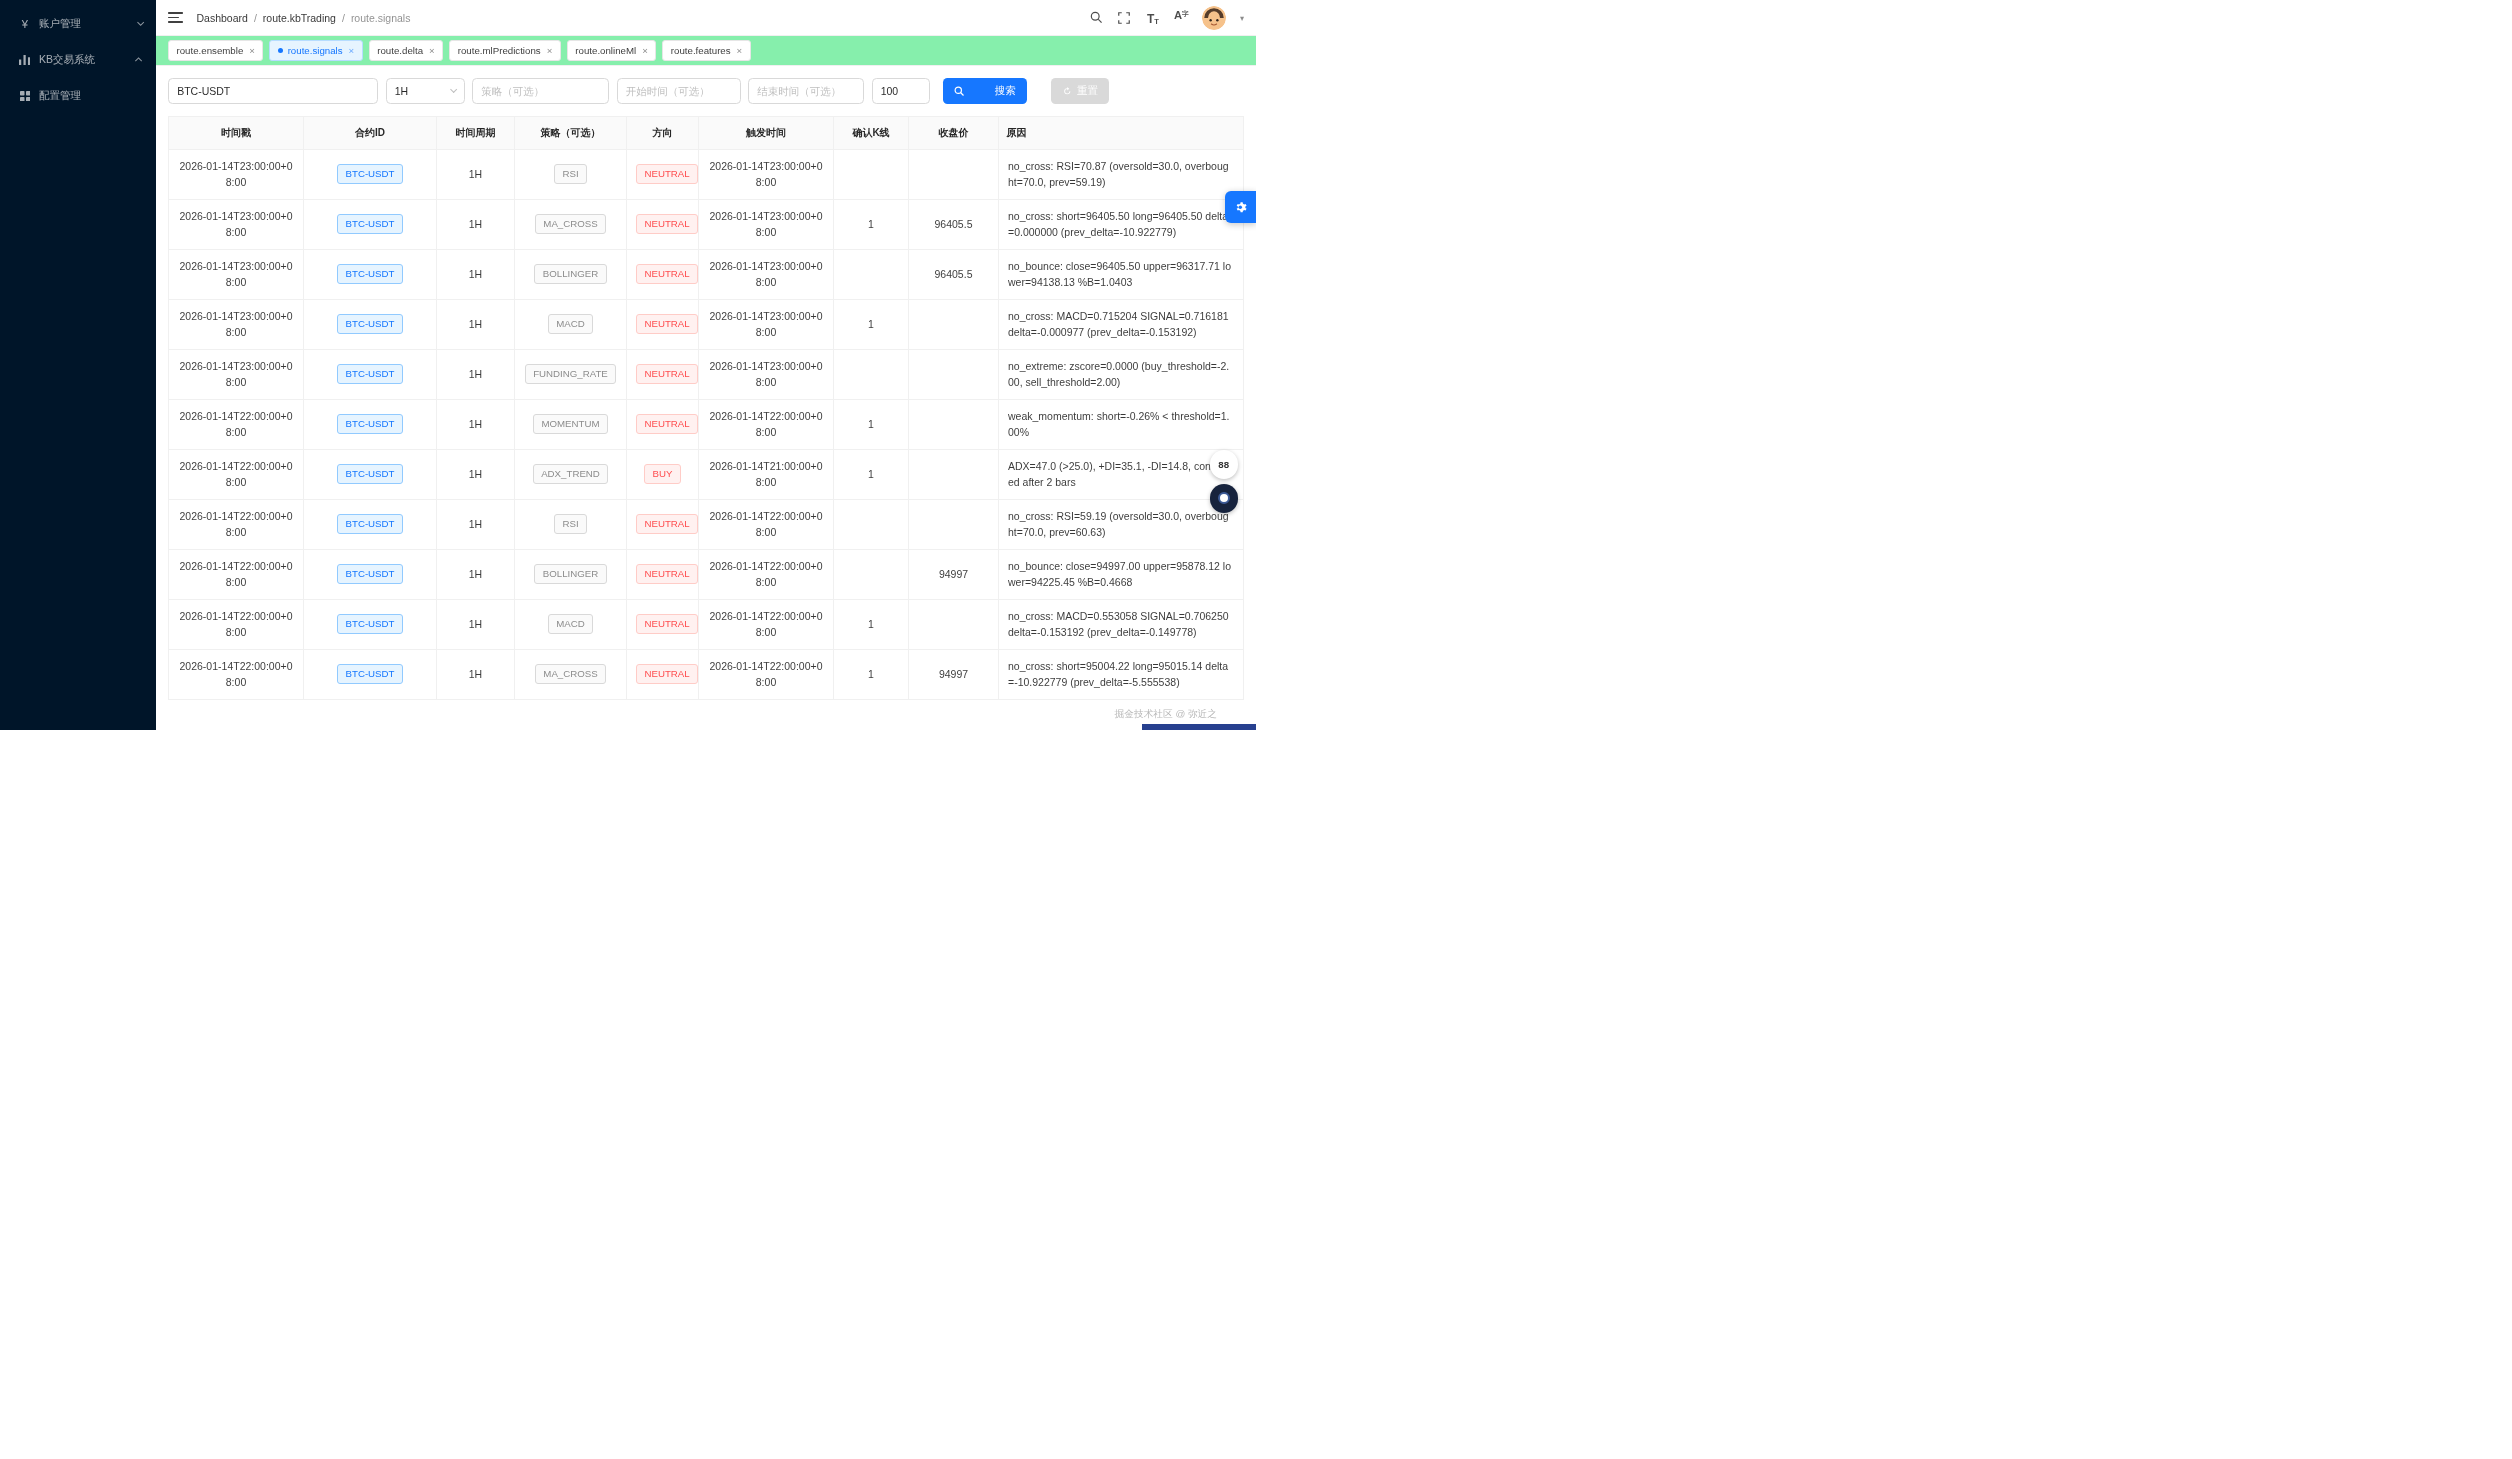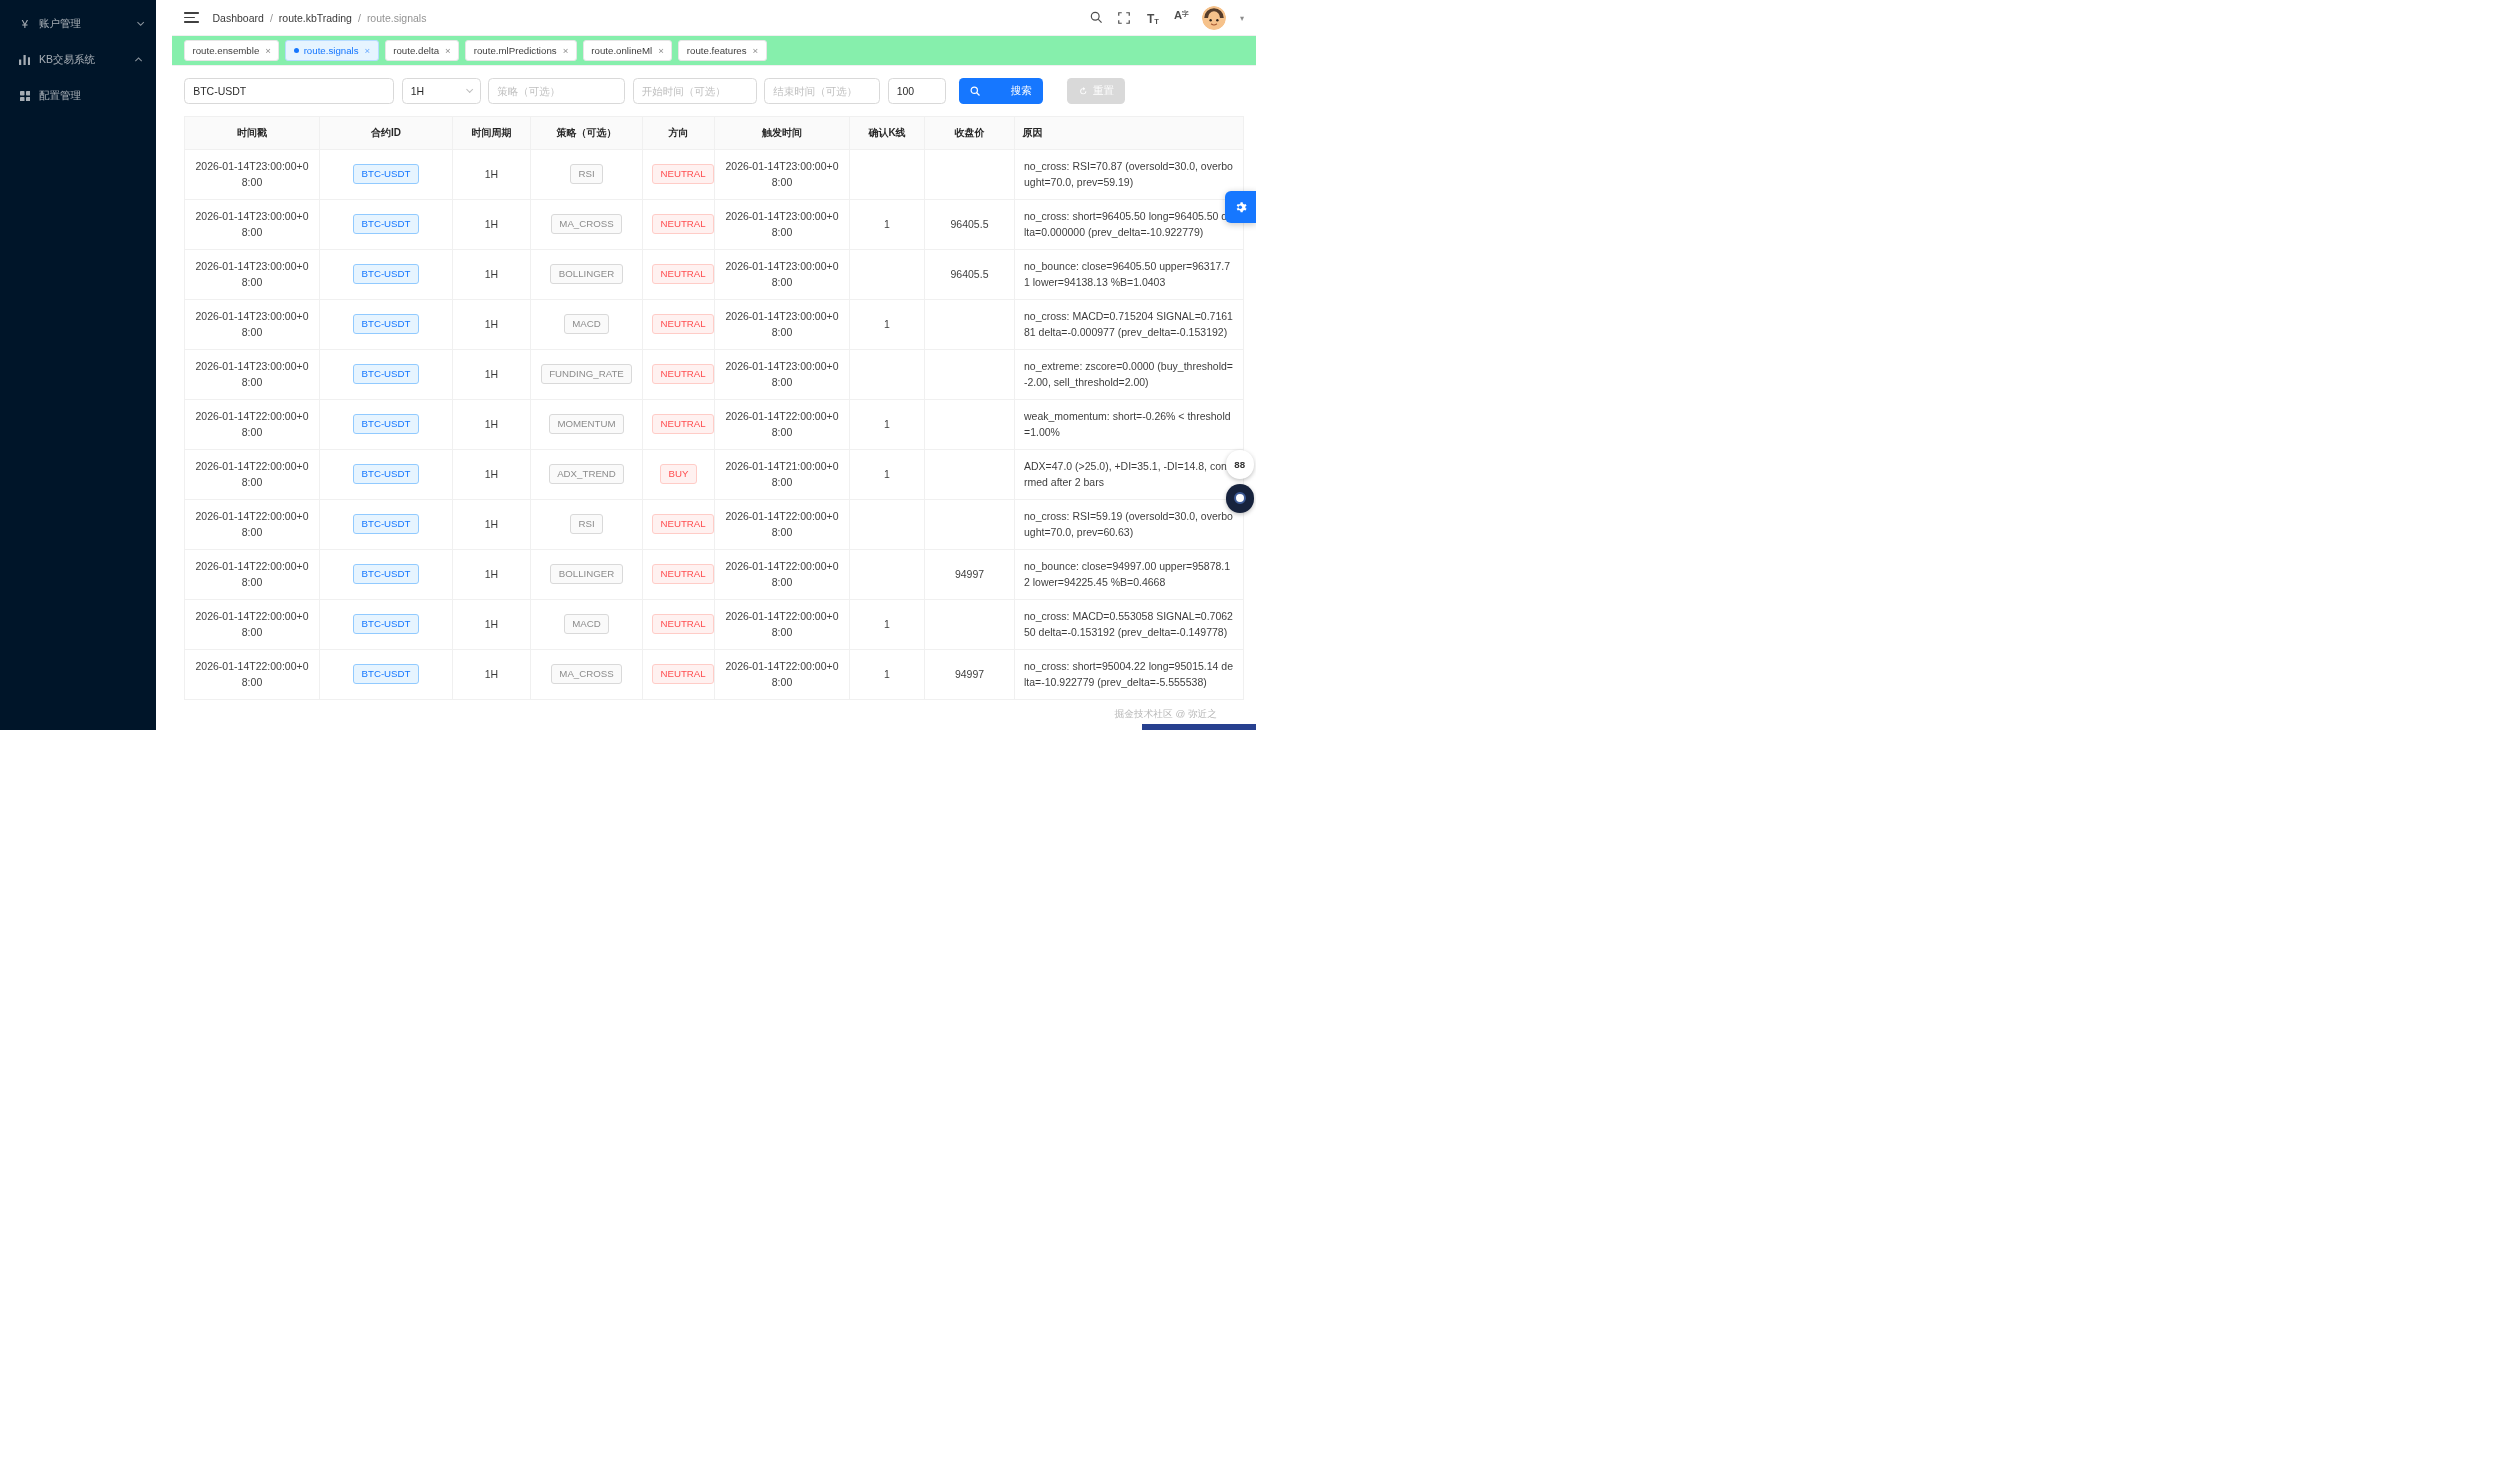--- a/index.html
+++ b/index.html
@@ -13,21 +13,21 @@
   .menu-item .mi-icon { width:13.5px; display:flex; justify-content:center; font-size:11.2px; }
   .menu-item .mi-label { flex:1; margin-left:7.5px; white-space:nowrap; }
   .chev { width:5.2px; height:5.2px; border-right:1px solid rgba(255,255,255,.55); border-bottom:1px solid rgba(255,255,255,.55); display:inline-block; }
   .chev.down { transform:rotate(45deg) translateY(-1.5px); }
   .chev.up { transform:rotate(-135deg) translateY(-1.5px); }
   .submenu { background:#000c17; padding:1.5px 0 6px 0; }
   .submenu .menu-item { height:37px; padding-left:36px; }
   .submenu .menu-item.active { color:#fff; }
 
   
-  .main { flex:1; min-width:0; display:flex; flex-direction:column;padding-left:16px; }
+  .main { flex:1; min-width:0; display:flex; flex-direction:column; }
   .header { height:36px; background:#fff; display:flex; align-items:center; padding:0 12px; border-bottom:0.7px solid #f0f0f0; }
   .hamburger { width:15px; height:13.5px; display:flex; flex-direction:column; justify-content:space-between; padding:1.5px 0; cursor:pointer; }
   .hamburger i { display:block; height:1.5px; background:rgba(0,0,0,.75); border-radius:0.7px; }
   .hamburger i:nth-child(2) { width:70%; }
   .breadcrumb { margin-left:13.5px; font-size:10.5px; color:rgba(0,0,0,.45); display:flex; gap:6px; align-items:center; }
   .crumb { color:rgba(0,0,0,.8); cursor:pointer; }
   .crumb.last { color:rgba(0,0,0,.45); cursor:default; }
   .header-right { margin-left:auto; display:flex; align-items:center; gap:13.5px; }
   .hicon { width:15px; height:15px; display:flex; align-items:center; justify-content:center; color:rgba(0,0,0,.7); cursor:pointer; font-size:11.2px; }
   .fontsize-icon { font-weight:bold; display:flex; align-items:flex-end; }
@@ -72,21 +72,21 @@
   table.signals th.left { text-align:left; }
   table.signals td { height:50px; font-size:10.5px; color:rgba(0,0,0,.78); text-align:center; padding:6px 9px; word-break:break-all; line-height:1.55; background:#fff; }
   table.signals td.left { text-align:left; }
   .tag { display:inline-block; padding:2.2px 7.5px; border-radius:3px; font-size:9.7px; line-height:1.45; border:0.7px solid transparent; white-space:nowrap; }
   .tag-blue { background:#e6f4ff; border-color:#91caff; color:#1677ff; cursor:pointer; }
   .tag-gray { background:#fafafa; border-color:#d9d9d9; color:#8c8c8c; }
   .tag-red { background:#fff1f0; border-color:#ffccc7; color:#ff4d4f; }
 
   
   .gear-btn { position:absolute; right:0; top:191px; width:31.5px; height:31.5px; background:#1677ff; border-radius:6px 0 0 6px; color:#fff; display:flex; align-items:center; justify-content:center; box-shadow:0 1.5px 6px rgba(0,0,0,.2); cursor:pointer; z-index:10; }
-  .float-widget { position:absolute; right:2px; width:28.5px; height:28.5px; border-radius:50%; box-shadow:0 1.5px 4.5px rgba(0,0,0,.25); display:flex; align-items:center; justify-content:center; cursor:pointer; z-index:10; }
+  .float-widget { position:absolute; right:18px; width:28.5px; height:28.5px; border-radius:50%; box-shadow:0 1.5px 4.5px rgba(0,0,0,.25); display:flex; align-items:center; justify-content:center; cursor:pointer; z-index:10; }
   .float-widget.one { top:450px; background:#fff; color:#333; font-weight:bold; font-size:9.7px; }
   .float-widget.two { top:484px; background:#17233d; }
   .float-widget.two .inner-dot { width:12px; height:12px; border-radius:50%; background:#fff; border:2.2px solid #3c5a96; }
   .watermark { position:absolute; right:39px; bottom:9px; font-size:9.7px; color:rgba(0,0,0,.30); z-index:9; }
   .bottom-strip { position:absolute; right:0; bottom:0; width:114px; height:6px; background:#27408f; z-index:8; }
 </style>
 </head>
 <body>
 
 <div class="app">

